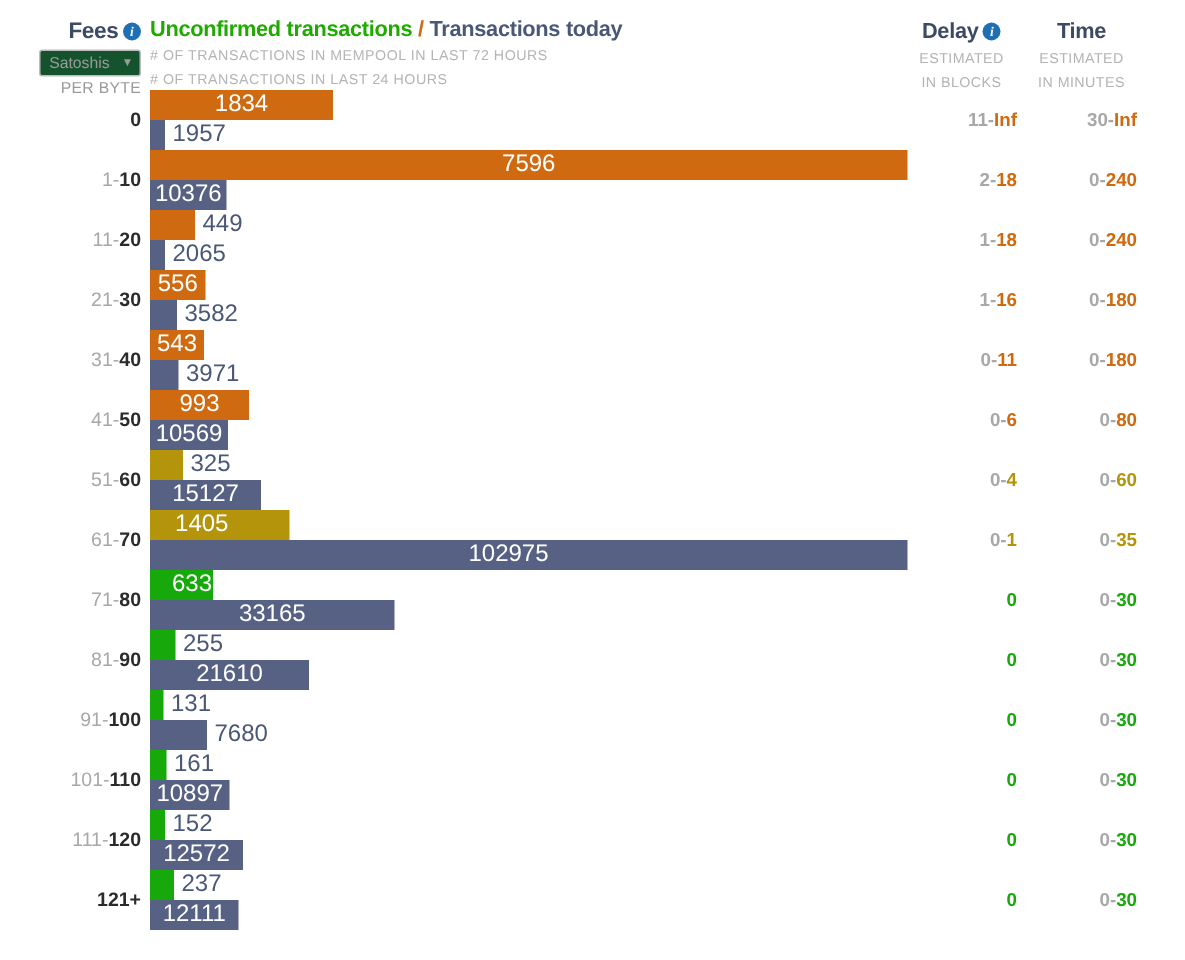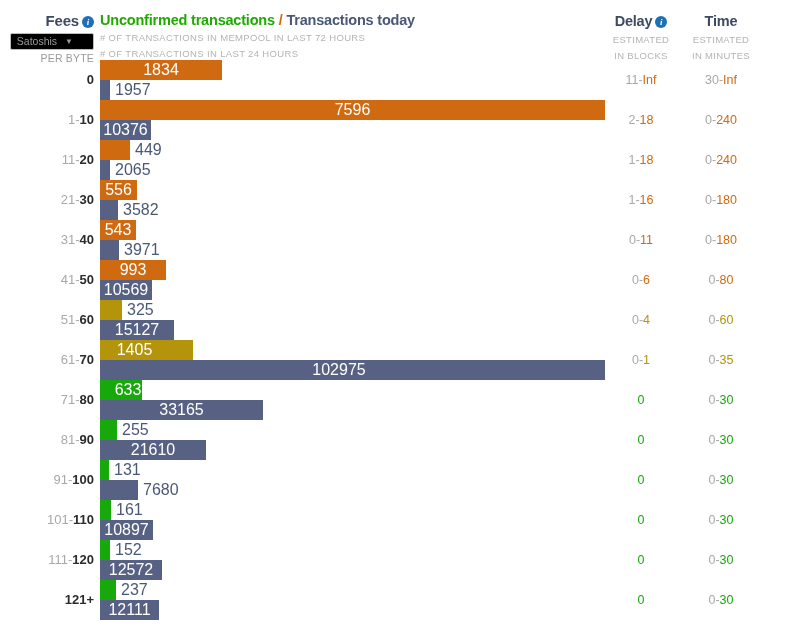--- a/index.html
+++ b/index.html
@@ -46,24 +46,24 @@
     line-height: 12px;
     text-align: center;
     vertical-align: 1px;
     margin-left: 3px;
     font-family: "Liberation Serif", serif;
   }
   .sat-select {
     display: inline-block;
     margin-top: 3px;
     border: 1px solid #bcbcbc;
-    background: #000000;
+    background: #14532d;
     color: #9a9a9a;
     font-size: 10.5px;
-    padding: 1px 20px 1px 6px;
+    padding: 1px 4px 1px 6px;
     border-radius: 2px;
     line-height: 13px;
     white-space: nowrap;
   }
   .sat-select .caret {
     font-size: 8px;
     margin-left: 8px;
     vertical-align: 1px;
   }
   .hdr-perbyte {
@@ -176,22 +176,22 @@
     color: #4a5877;
     padding-left: 5px;
   }
 
   .col-delay, .col-time {
     position: absolute;
     top: 0;
     height: 40px;
     line-height: 40px;
     font-size: 12.5px;
-    font-weight: normal;
-    text-align: center;
+    font-weight: bold;
+    text-align: right;
     white-space: nowrap;
   }
   .col-delay { left: 604px; width: 74px; }
   .col-time  { left: 684px; width: 74px; }
   .v-a { color: #a8a8a8; }
 </style>
 </head>
 <body>
 
 <div id="header">

